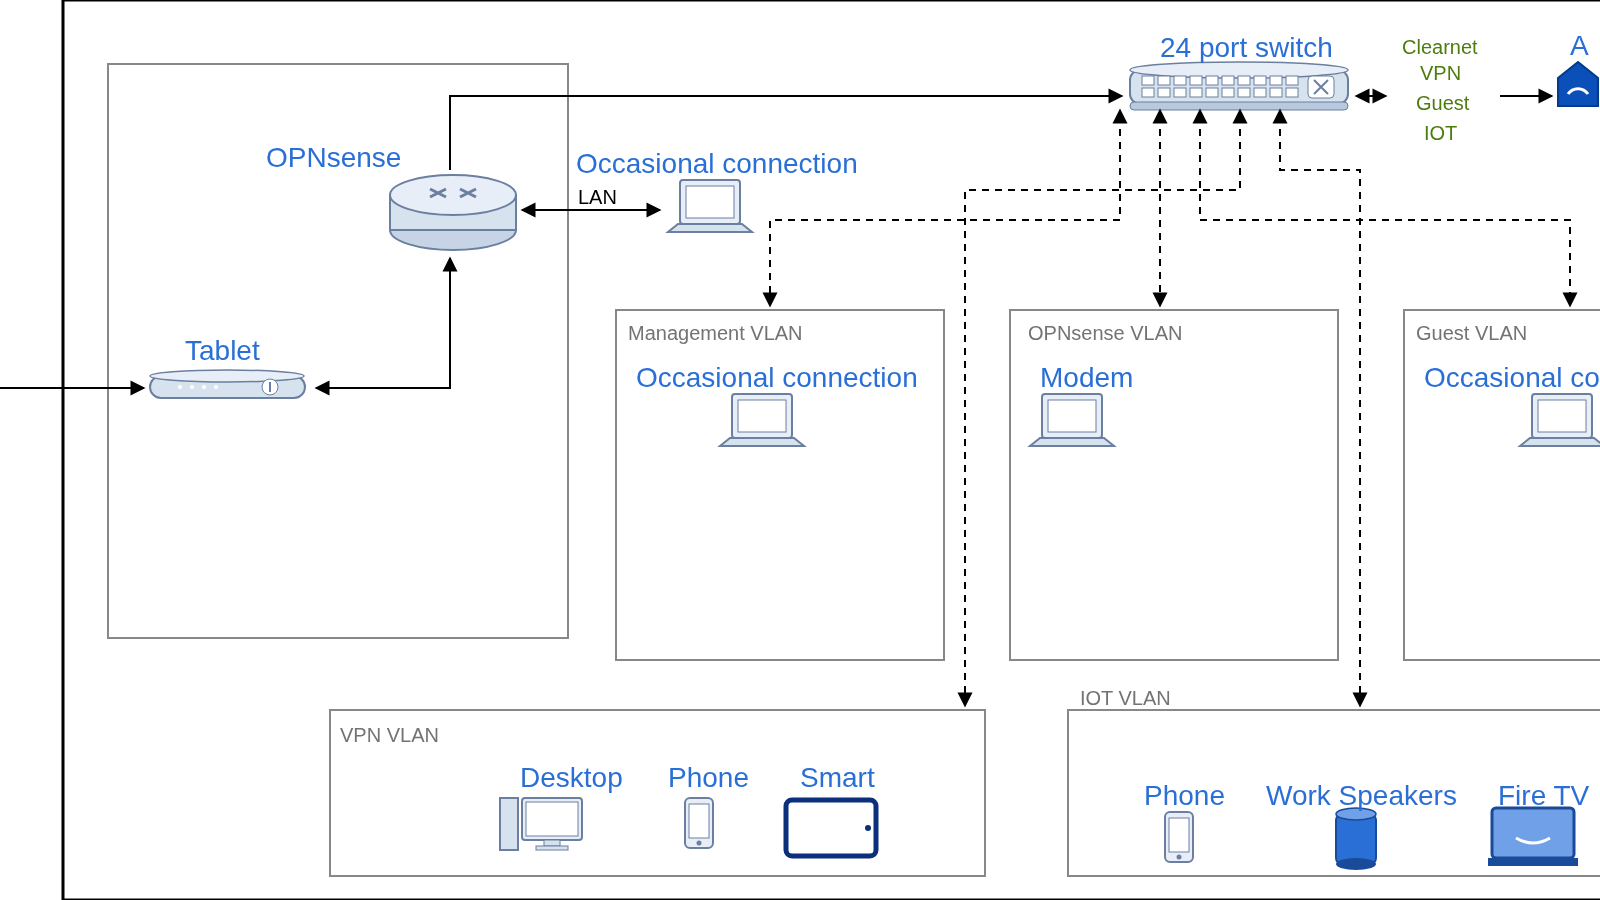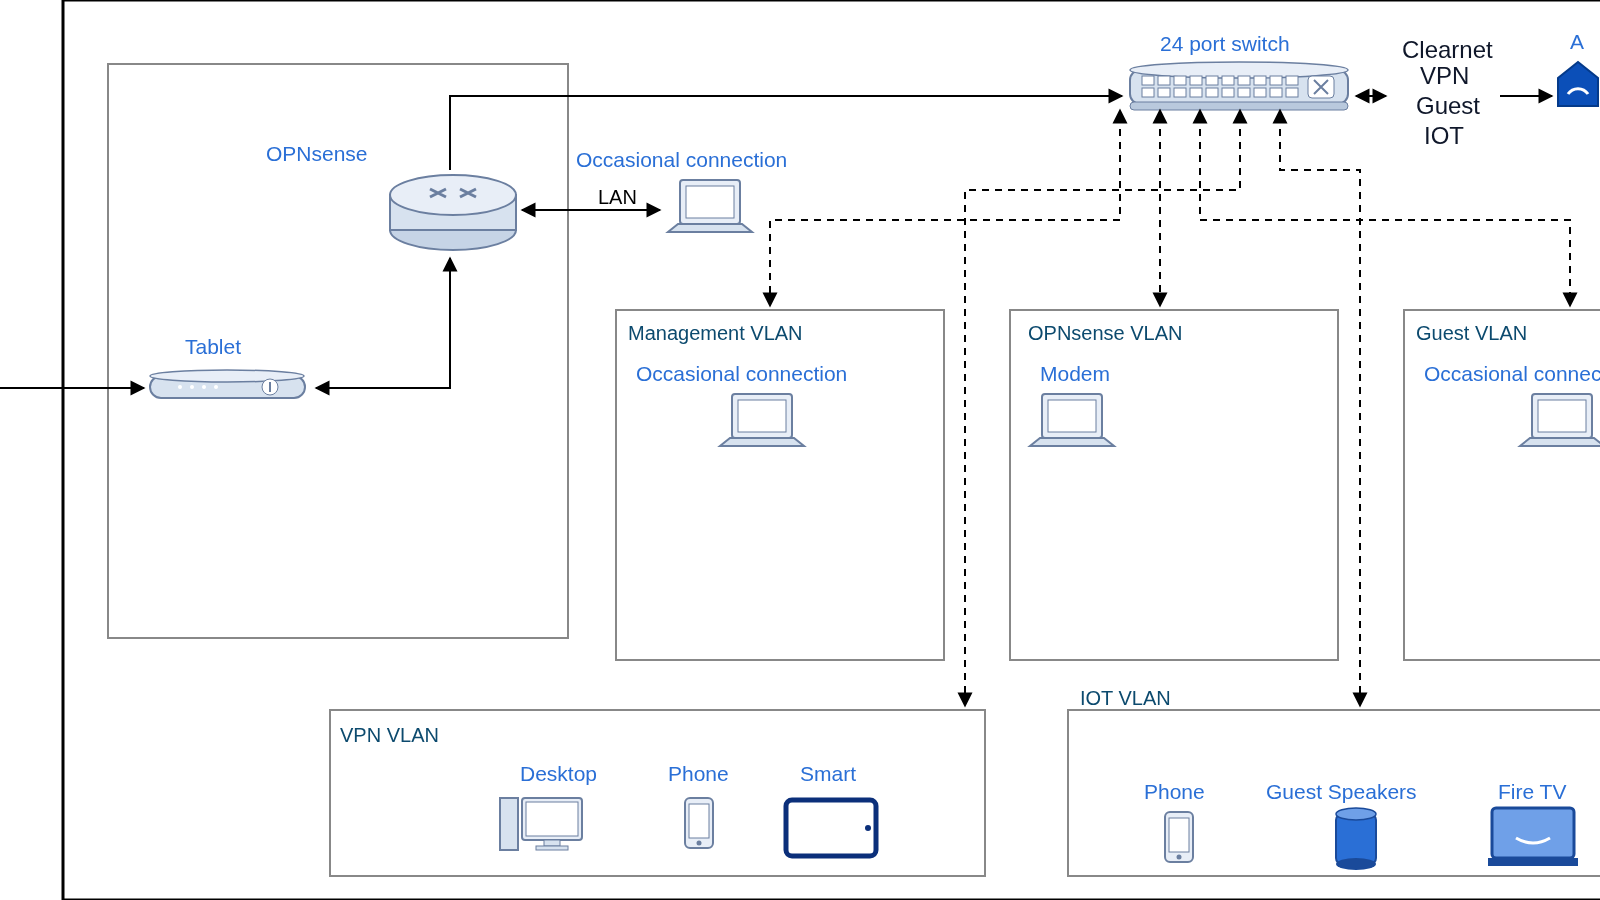--- a/index.html
+++ b/index.html
@@ -1,21 +1,21 @@
 <!DOCTYPE html>
 <html><head>
 <meta charset="utf-8">
 <style>
   html,body{margin:0;padding:0;background:#fff;font-family:Arial,Helvetica,sans-serif;}
   .stage{position:relative;width:1600px;height:900px;overflow:hidden;}
   svg{position:absolute;left:0;top:0;}
-  .label{position:absolute;font-size:21px;color:#2a6fd6;white-space:nowrap;}
-  .label.small{font-size:24px;color:#0f172a;}
-  .label.black{color:#000;margin-left:20px;}
-  .box-label{position:absolute;font-size:20px;color:#0c4a6e;}
+  .label{position:absolute;font-size:28px;color:#2a6fd6;white-space:nowrap;}
+  .label.small{font-size:20px;color:#4d7c0f;}
+  .label.black{color:#000;}
+  .box-label{position:absolute;font-size:20px;color:#737373;}
 </style>
 </head>
 <body>
 
 <div class="stage">
 <svg width="1600" height="900" viewBox="0 0 1600 900">
   <defs>
     <marker id="arrow" viewBox="0 0 12 12" refX="10" refY="6" markerWidth="9" markerHeight="9" orient="auto-start-reverse">
       <path d="M1,1 L11,6 L1,11 z" fill="#000"></path>
     </marker>
@@ -185,16 +185,16 @@
 <div class="box-label" style="left:1416px;top:322px">Guest VLAN</div>
 <div class="label" style="left:1424px;top:362px">Occasional connection</div>
 
 <div class="box-label" style="left:340px;top:724px">VPN VLAN</div>
 <div class="label" style="left:520px;top:762px">Desktop</div>
 <div class="label" style="left:668px;top:762px">Phone</div>
 <div class="label" style="left:800px;top:762px">Smart</div>
 
 <div class="box-label" style="left:1080px;top:687px">IOT VLAN</div>
 <div class="label" style="left:1144px;top:780px">Phone</div>
-<div class="label" style="left:1266px;top:780px">Guest Speakers</div>
+<div class="label" style="left:1266px;top:780px">Work Speakers</div>
 <div class="label" style="left:1498px;top:780px">Fire TV</div>
 
 </div>
 
 </body></html>

